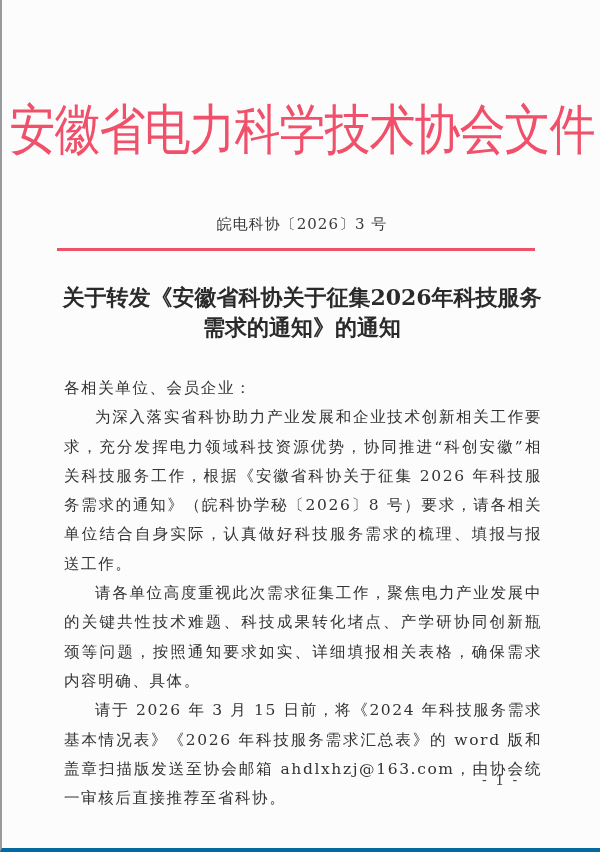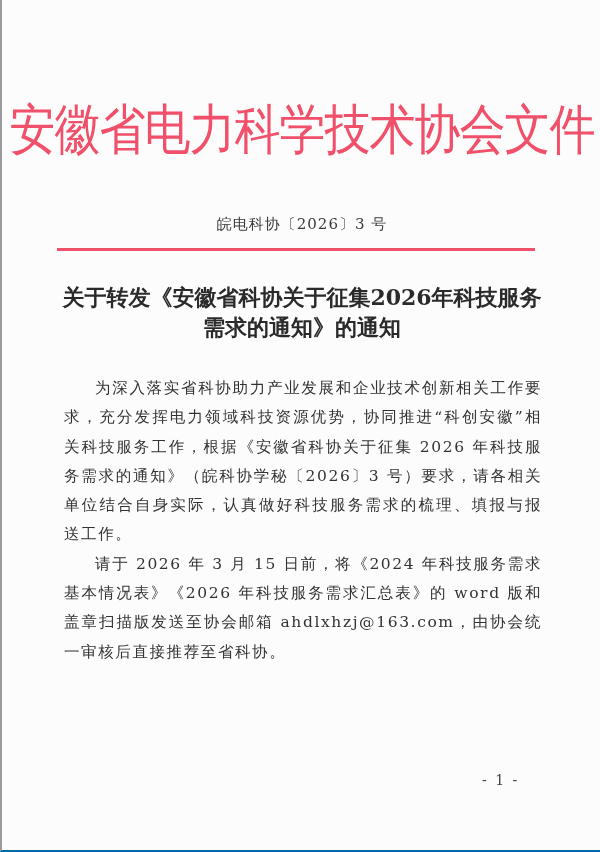--- a/index.html
+++ b/index.html
@@ -13,21 +13,21 @@
       position: relative;
       overflow: hidden;
     }
     .page {
       position: absolute;
       left: 0; top: 0;
       width: 600px;
       height: 852px;
       background: #fcfcfc;
       border-left: 2px solid #9a9a9e;
-      border-bottom: 2px solid #0369a1;
+      border-bottom: 4px solid #0369a1;
       box-sizing: border-box;
     }
     .org-header {
       position: absolute;
       left: 0;
       width: 600px;
       top: 96px;
       text-align: center;
       font-family: "DejaVu Serif", serif;
       font-size: 46px;
@@ -110,19 +110,21 @@
   <div class="doc-number">皖电科协〔2026〕3 号</div>
 
   <div class="red-rule"></div>
 
   <div class="title">
     <span class="title-line">关于转发《安徽省科协关于征集2026年科技服务</span>
     <span class="title-line">需求的通知》的通知</span>
   </div>
 
   <div class="body">
-    <p class="para">为深入落实省科协助力产业发展和企业技术创新相关工作要求，充分发挥电力领域科技资源优势，协同推进“科创安徽”相关科技服务工作，根据《安徽省科协关于征集 2026 年科技服务需求的通知》（皖科协学秘〔2026〕3 号）要求，请各相关单位结合自身实际，认真做好科技服务需求的梳理、填报与报送工作。</p>
+    <p class="salutation">各相关单位、会员企业：</p>
+    <p class="para">为深入落实省科协助力产业发展和企业技术创新相关工作要求，充分发挥电力领域科技资源优势，协同推进“科创安徽”相关科技服务工作，根据《安徽省科协关于征集 2026 年科技服务需求的通知》（皖科协学秘〔2026〕8 号）要求，请各相关单位结合自身实际，认真做好科技服务需求的梳理、填报与报送工作。</p>
+    <p class="para">请各单位高度重视此次需求征集工作，聚焦电力产业发展中的关键共性技术难题、科技成果转化堵点、产学研协同创新瓶颈等问题，按照通知要求如实、详细填报相关表格，确保需求内容明确、具体。</p>
     <p class="para">请于 2026 年 3 月 15 日前，将《2024 年科技服务需求基本情况表》《2026 年科技服务需求汇总表》的 word 版和盖章扫描版发送至协会邮箱 ahdlxhzj@163.com，由协会统一审核后直接推荐至省科协。</p>
   </div>
 
   <div class="page-number">- 1 -</div>
 
 </div>
 
 </body></html>

